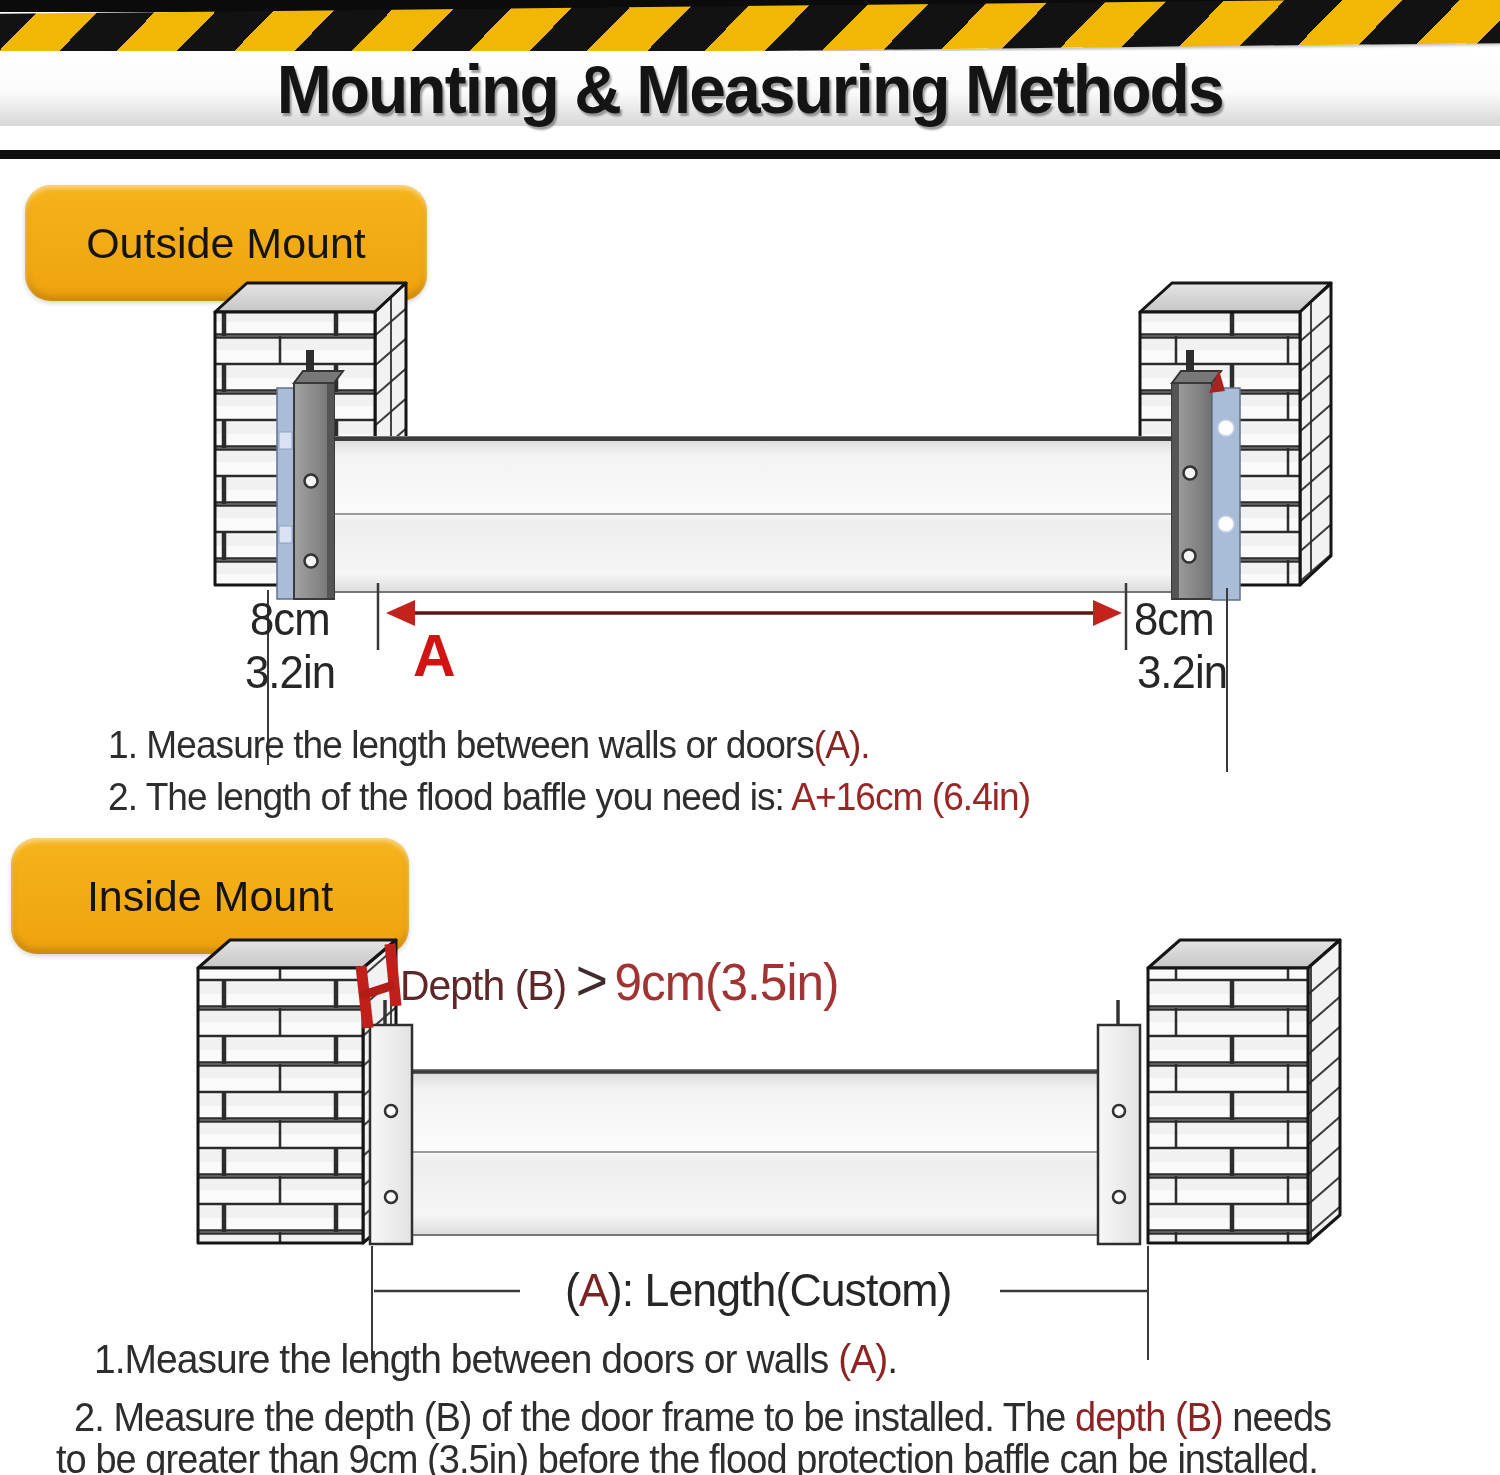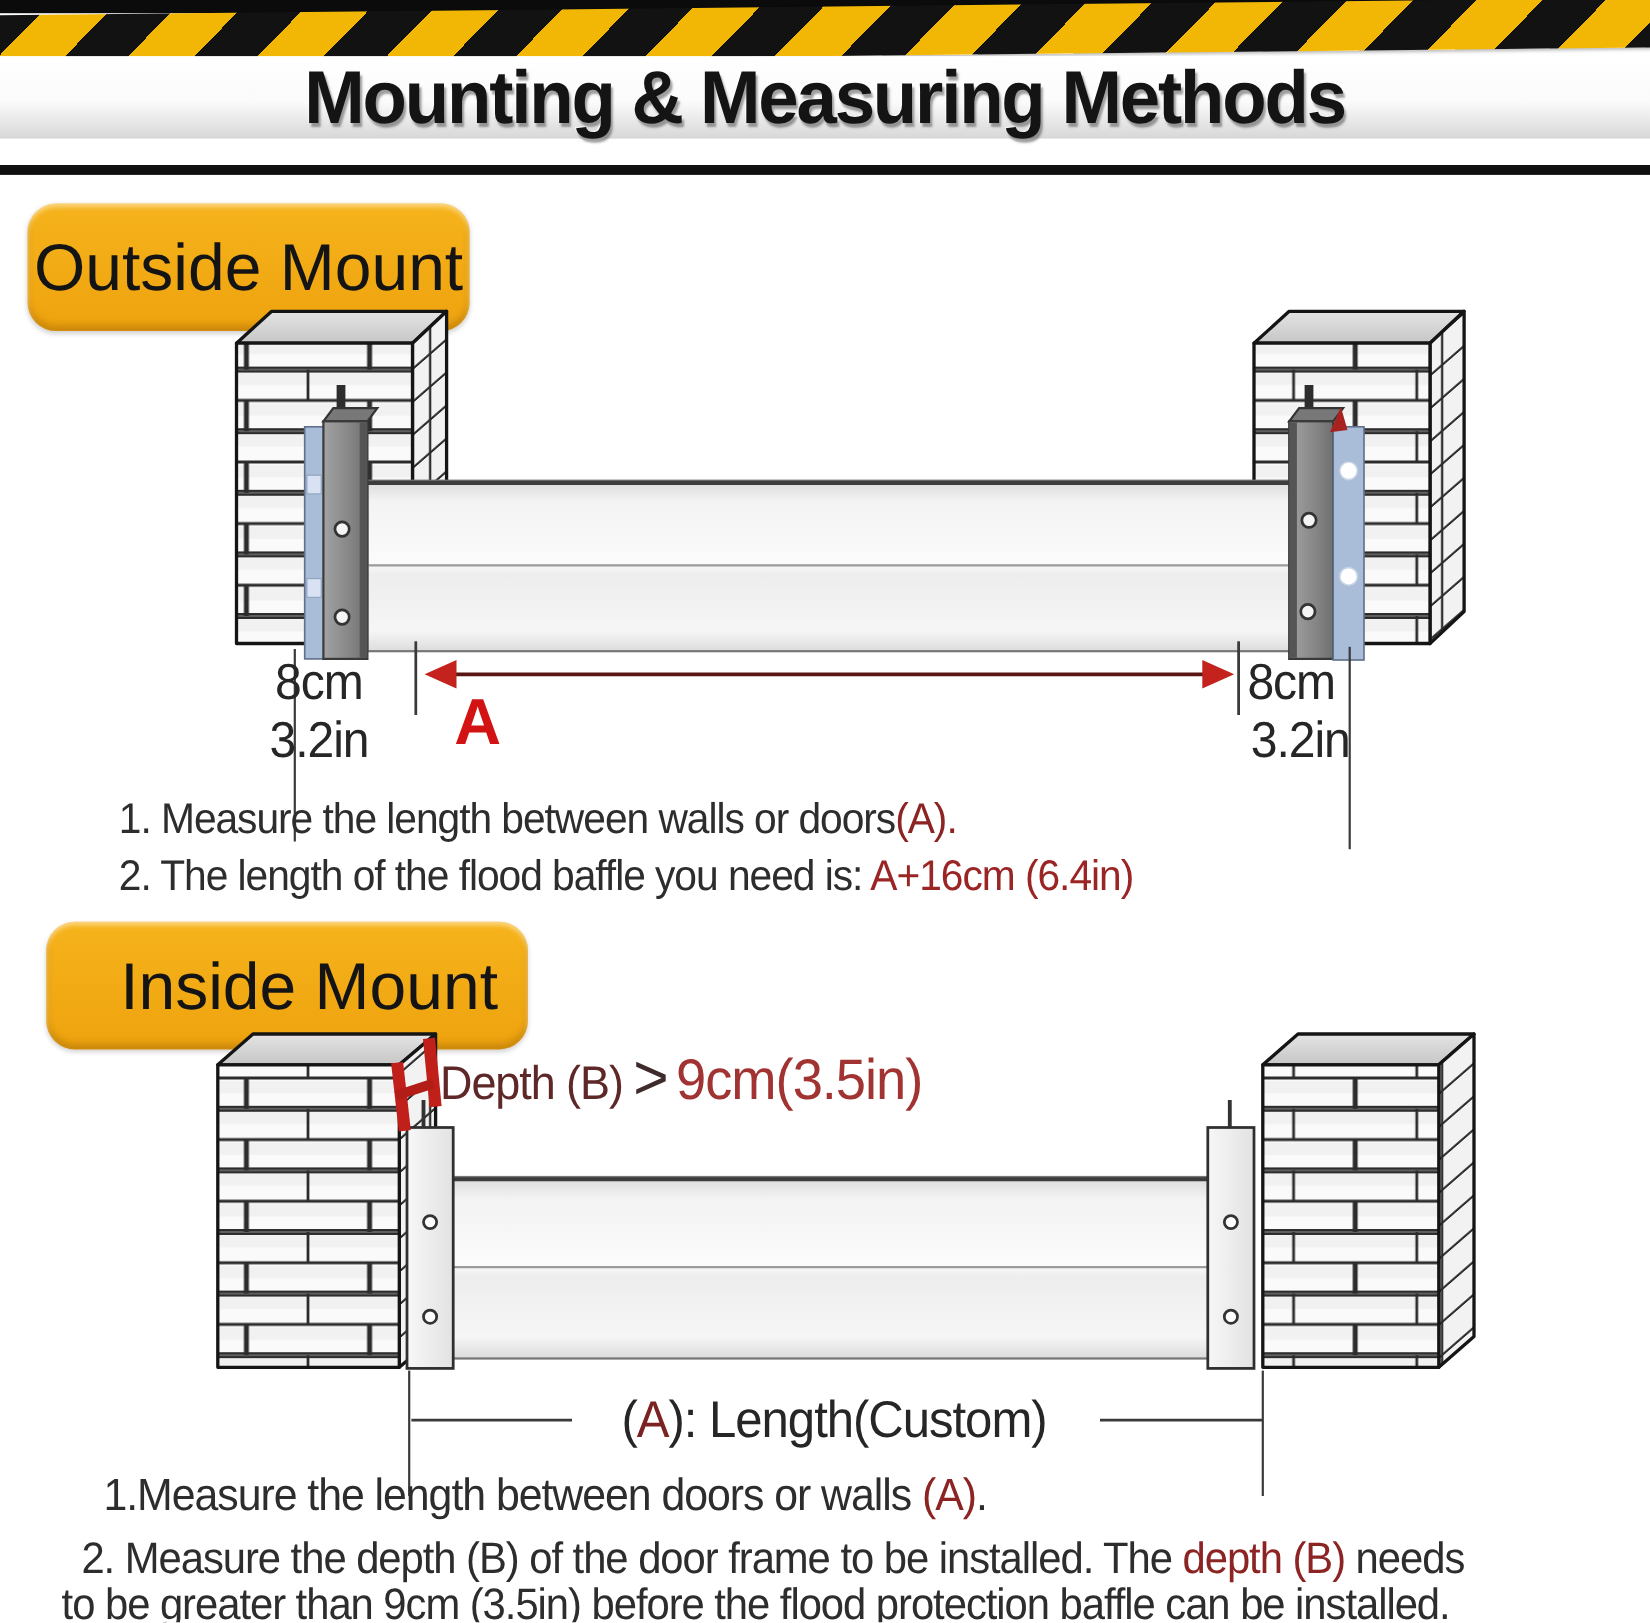--- a/index.html
+++ b/index.html
@@ -26,24 +26,24 @@
     text-shadow:2px 3px 2px rgba(80,80,80,.55), -1px -1px 0 rgba(255,255,255,.6);
     transform:scaleX(.97);white-space:nowrap;
   }
   .divider-bar{left:0;top:150px;width:1500px;height:9px;background:#101010;}
   
   .badge{
     height:116px;border-radius:26px;
     background:linear-gradient(180deg,#f6b31b 0%,#eea30e 100%);
     box-shadow:inset 0 3px 5px rgba(255,240,200,.65), inset 0 -5px 7px rgba(120,70,0,.32), 0 2px 5px rgba(0,0,0,.18);
     display:flex;align-items:center;justify-content:center;
-    font-size:60px;color:#141414;letter-spacing:0px;white-space:nowrap;
+    font-size:43px;color:#141414;letter-spacing:0px;white-space:nowrap;
   }
   .badge-outside{left:25px;top:185px;width:402px;}
-  .badge-inside{left:42px;top:838px;width:398px;padding-left:40px;}
+  .badge-inside{left:11px;top:838px;width:398px;}
   
   .diagram-svg{left:0;top:0;width:1500px;height:1475px;}
   
   .lbl{white-space:nowrap;color:#2e2e2e;letter-spacing:-1px;transform:scaleX(.95);transform-origin:left top;}
   .dim{font-size:46px;color:#262626;}
   .lbl-8cm-left{left:250px;top:592px;}
   .lbl-32-left{left:245px;top:645px;}
   .lbl-8cm-right{left:1134px;top:592px;}
   .lbl-32-right{left:1137px;top:645px;}
   .arrow-label{left:413px;top:622px;display:flex;align-items:baseline;font-size:43px;color:#3a3a3a;}

